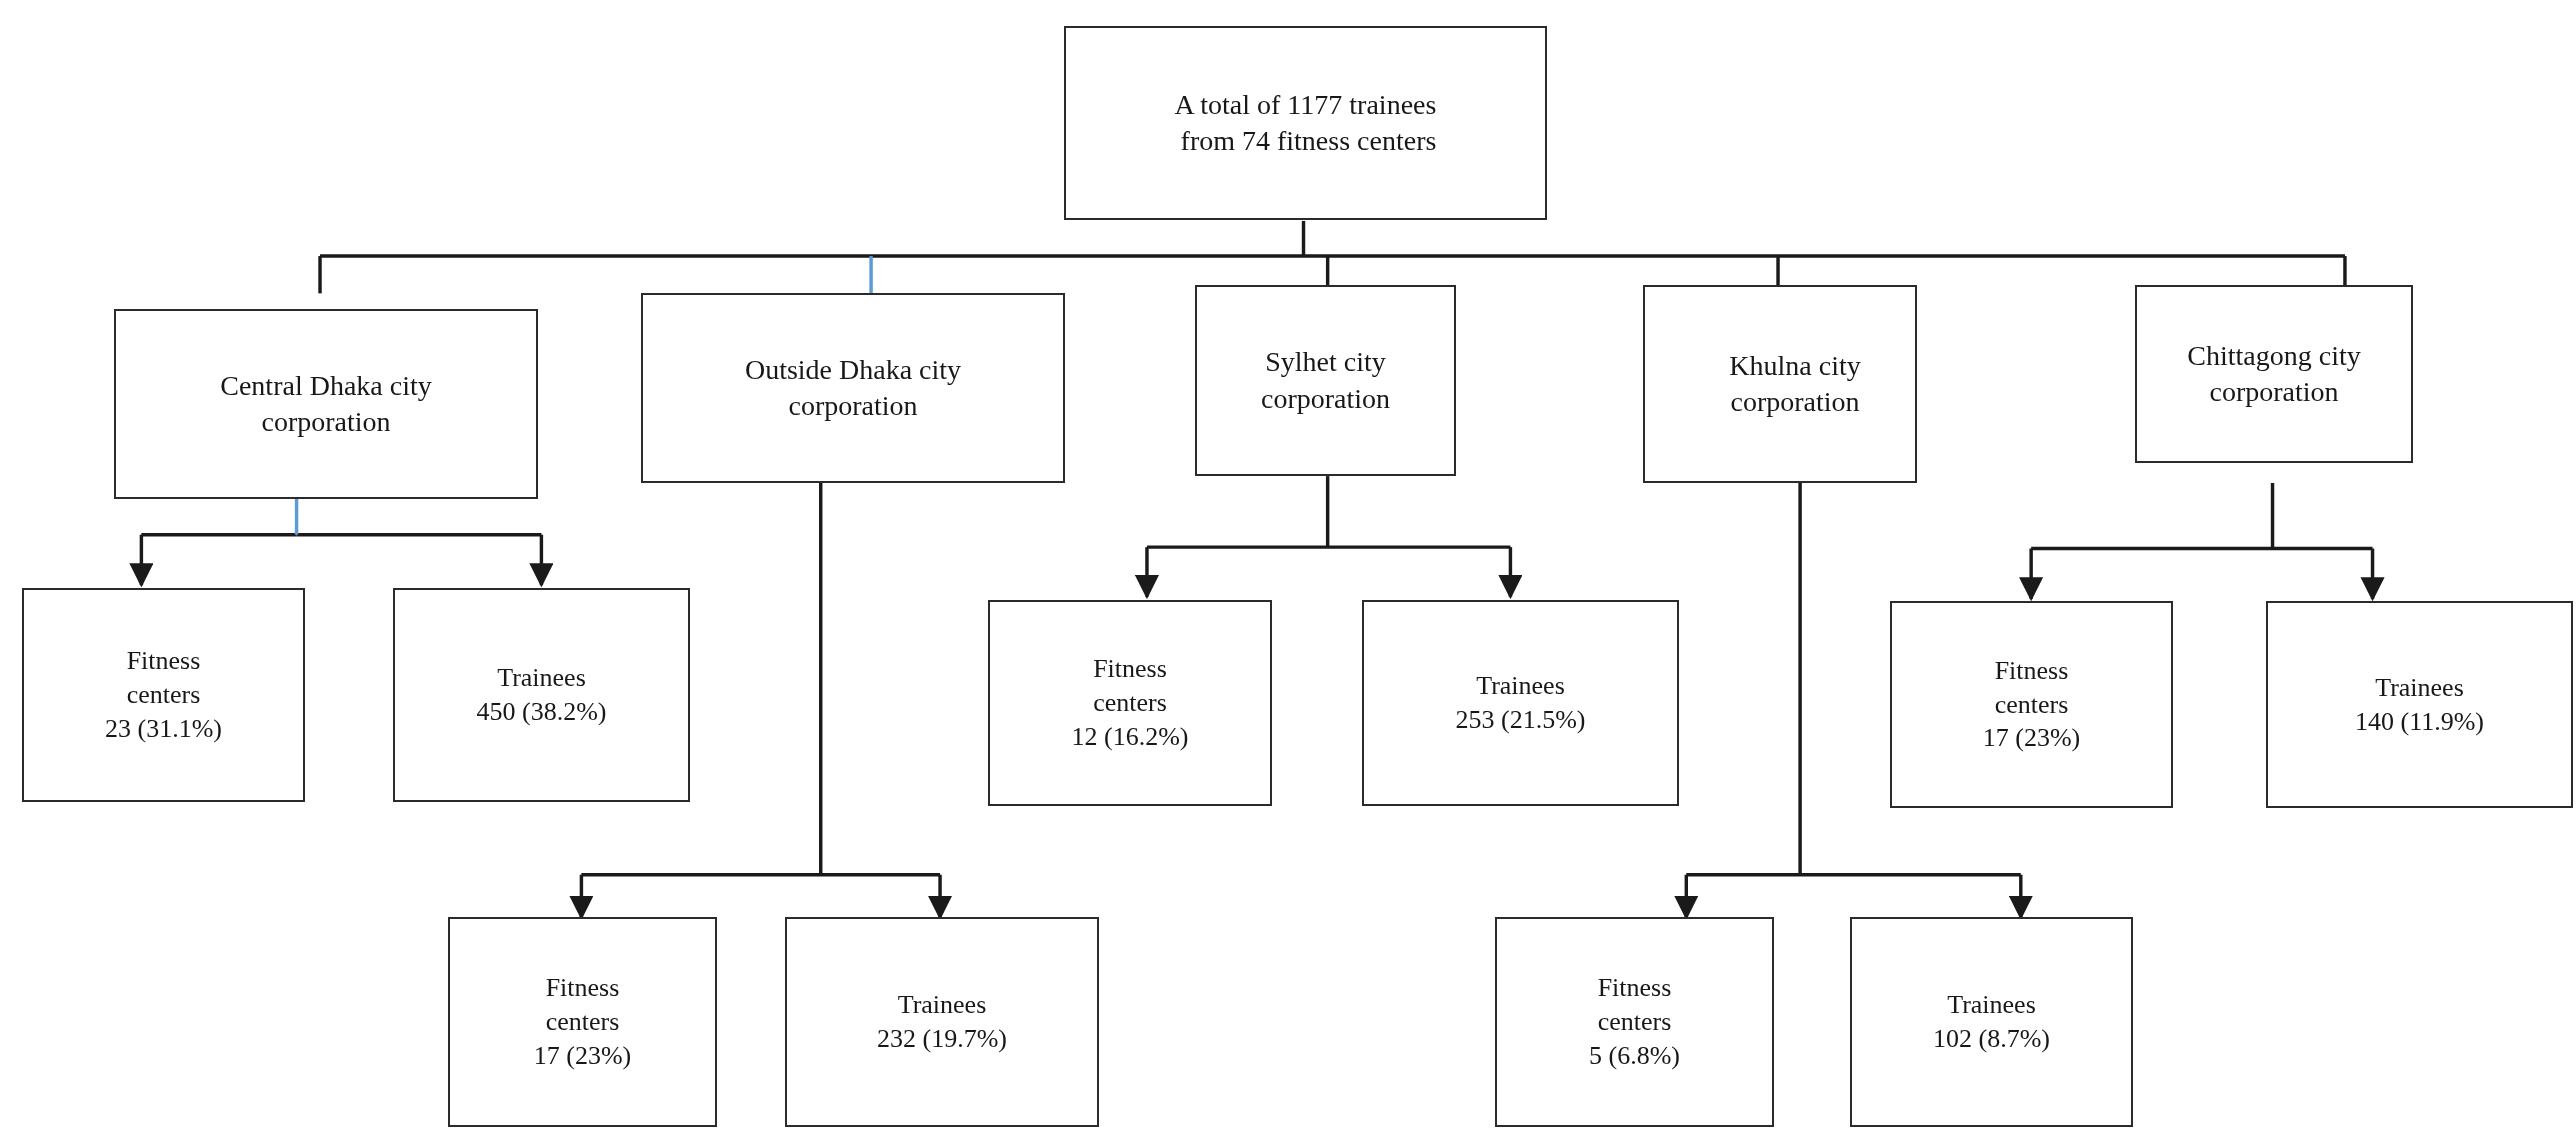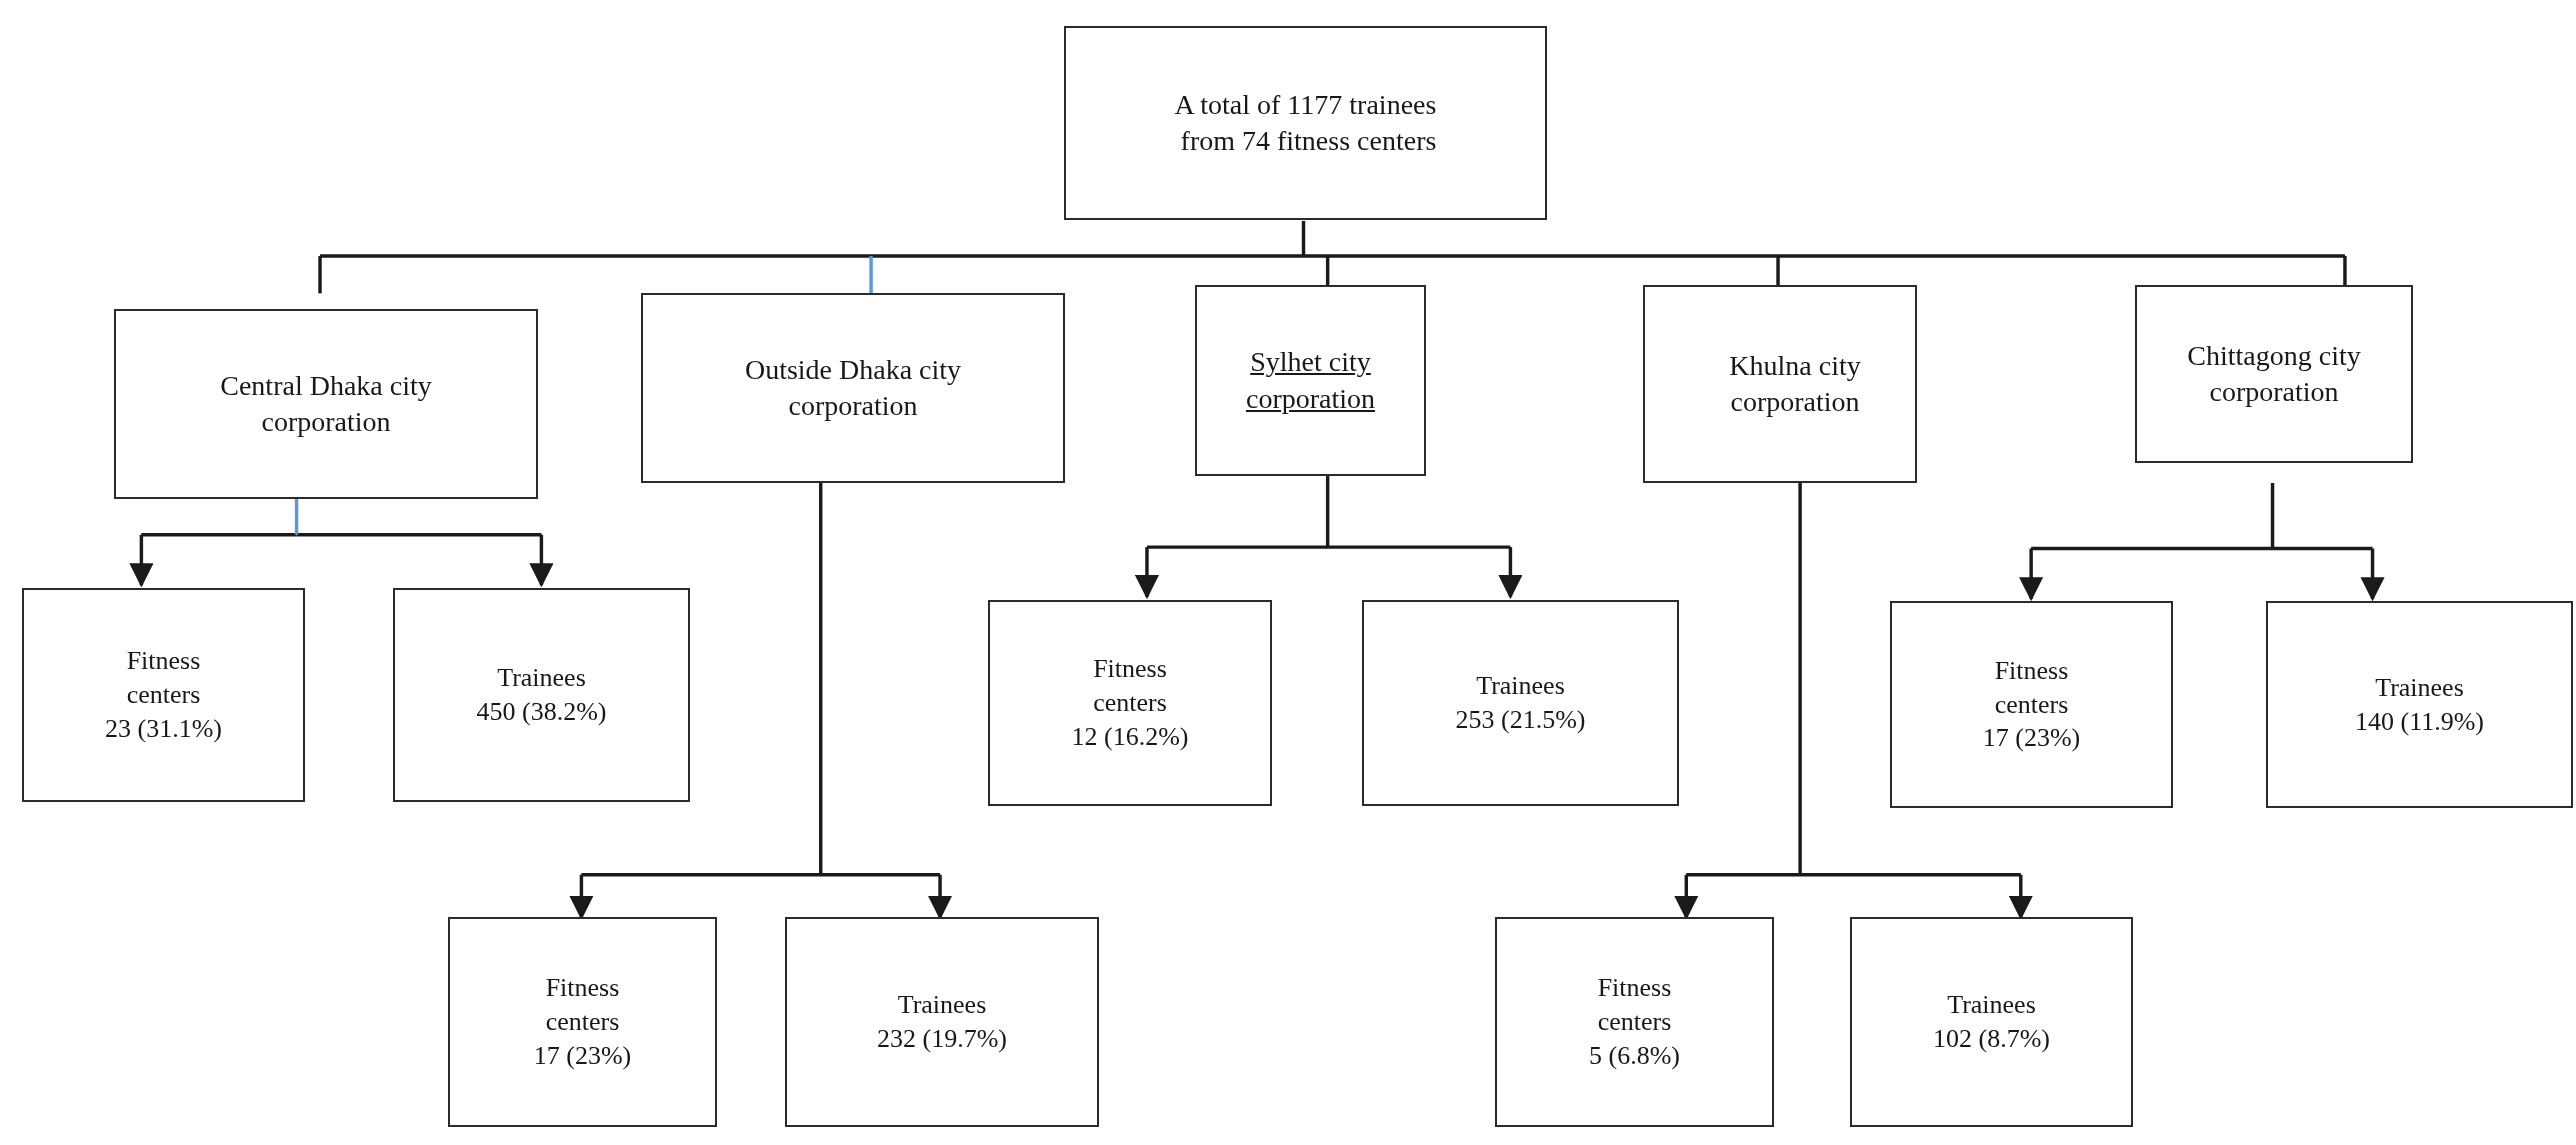--- a/index.html
+++ b/index.html
@@ -115,21 +115,21 @@
   <div class="node node-region" style="left:114px; top:301px; width:424px; height:190px;margin-top:8px;">
     <span class="txt">Central Dhaka city
 corporation</span>
   </div>
 
   <div class="node node-region" style="left:641px; top:293px; width:424px; height:190px;">
     <span class="txt">Outside  Dhaka city
 corporation</span>
   </div>
 
-  <div class="node node-region" style="left:1195px; top:285px; width:231px; height:191px;text-decoration:underline;">
+  <div class="node node-region" style="left:1195px; top:285px; width:261px; height:191px;">
     <span class="txt">Sylhet city
 corporation</span>
   </div>
 
   <div class="node node-region" style="left:1643px; top:285px; width:274px; height:198px;padding-left:30px;">
     <span class="txt">Khulna  city
 corporation</span>
   </div>
 
   <div class="node node-region" style="left:2135px; top:285px; width:278px; height:178px;">

